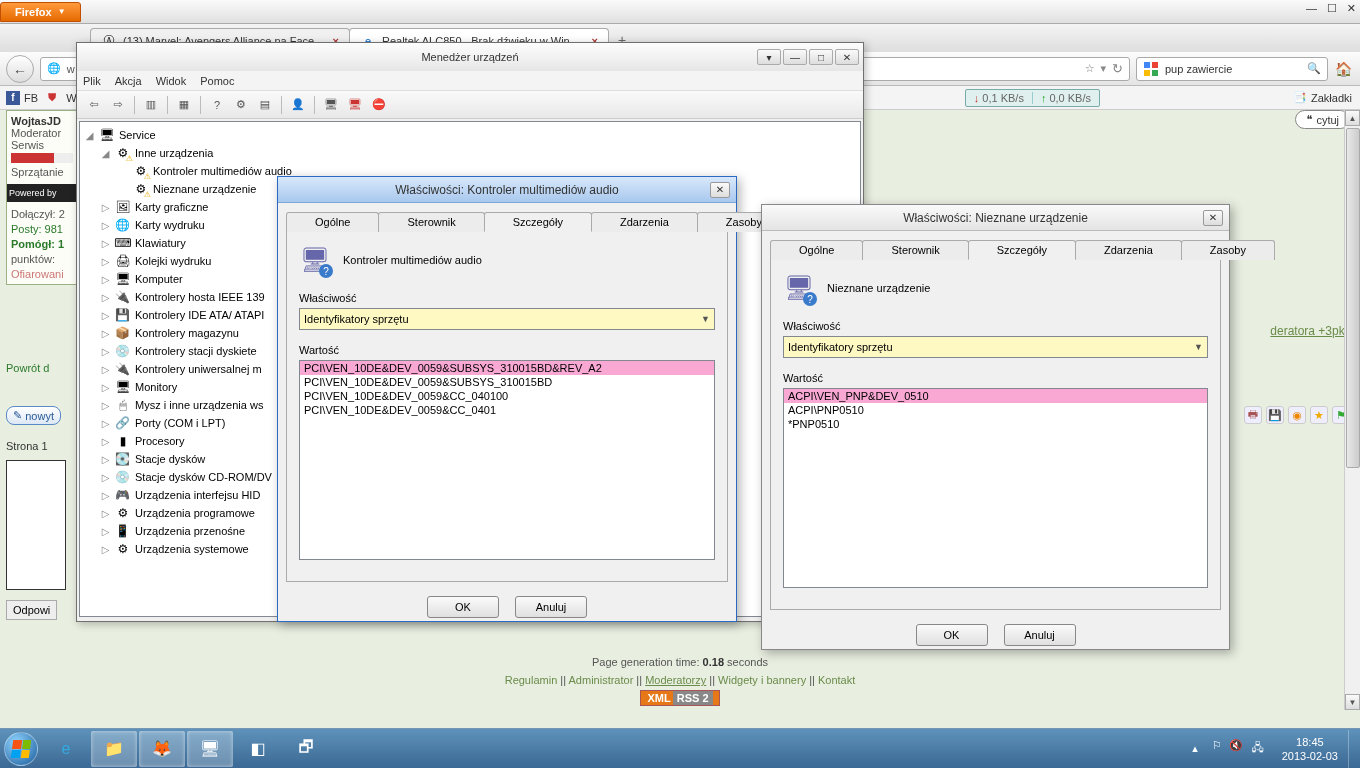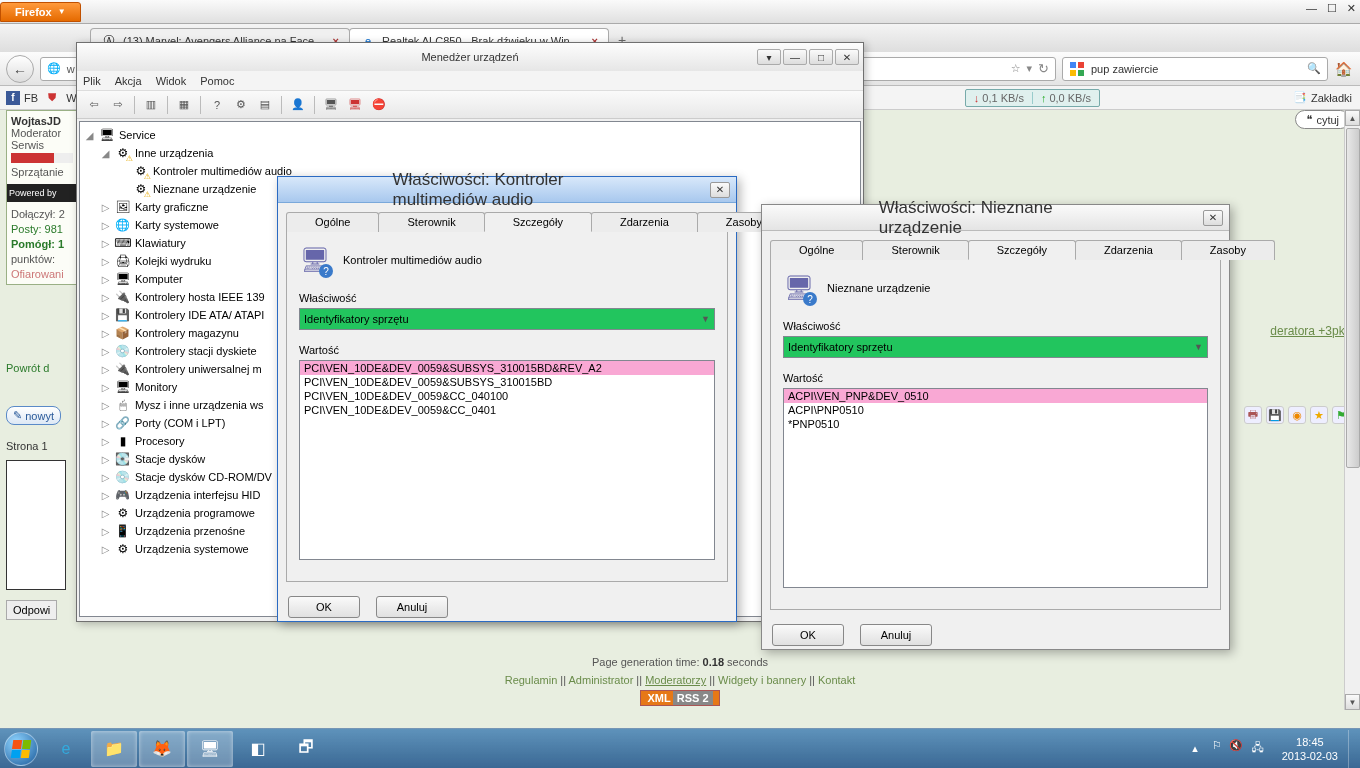--- a/index.html
+++ b/index.html
@@ -17,21 +17,21 @@
 .tab-plus{padding:4px 10px;color:#666;font-size:14px;cursor:pointer}
 .favicon{width:16px;height:16px;display:inline-flex;align-items:center;justify-content:center;font-size:11px}
 .navbar{height:34px;background:linear-gradient(#fcfcfc,#e4e4e4);border-bottom:1px solid #bbb;display:flex;align-items:center;padding:0 6px;gap:6px}
 .back-btn{width:28px;height:28px;border-radius:50%;background:linear-gradient(#fff,#ddd);border:1px solid #aaa;display:flex;align-items:center;justify-content:center;font-size:14px;color:#444;cursor:pointer}
 .urlbar{flex:1;height:24px;background:#fff;border:1px solid #aaa;border-radius:3px;display:flex;align-items:center;padding:0 6px;gap:6px;color:#555}
 .url-globe{color:#888}
 .url-txt{flex:1}
 .url-star{color:#888;cursor:pointer}
 .url-dd{color:#888;cursor:pointer}
 .url-ref{color:#888;cursor:pointer;font-size:13px}
-.searchbar{width:266px;height:24px;background:#fff;border:1px solid #aaa;border-radius:3px;display:flex;align-items:center;padding:0 6px;gap:6px}
+.searchbar{width:192px;height:24px;background:#fff;border:1px solid #aaa;border-radius:3px;display:flex;align-items:center;padding:0 6px;gap:6px}
 .search-ico{width:16px;height:16px}
 .search-txt{flex:1;color:#333}
 .search-mag{color:#666;cursor:pointer}
 .home-ico{width:20px;height:20px;display:flex;align-items:center;justify-content:center;color:#555;cursor:pointer;font-size:14px}
 .bmbar{height:24px;background:#f4f4f4;border-bottom:1px solid #ccc;display:flex;align-items:center;padding:0 6px;gap:10px;position:relative}
 .bm-item{display:flex;align-items:center;gap:4px;color:#333;cursor:pointer}
 .speedbox{position:absolute;right:260px;height:18px;border:1px solid #7aa;background:#e0f0ee;display:flex;align-items:center;border-radius:2px}
 .speed{padding:0 8px;color:#666;display:flex;align-items:center;gap:3px}
 .speed .dn{color:#c33}
 .speed .up{color:#2a2}
@@ -86,38 +86,38 @@
 .tree-ico{width:16px;height:16px;display:inline-flex;align-items:center;justify-content:center;font-size:12px}
 .warn-ico{position:relative}
 .warn-ico::after{content:"⚠";position:absolute;right:-2px;bottom:-2px;font-size:8px;color:#e6a800}
 
 .dlg{position:absolute;background:#f0f0f0;border:1px solid #4a7dbf;box-shadow:3px 3px 10px rgba(0,0,0,0.3)}
 .dlg1{left:277px;top:176px;width:460px;height:446px;border-color:#2a6ac2}
 .dlg2{left:761px;top:204px;width:469px;height:446px;border-color:#888}
 .dlg-title{height:26px;display:flex;align-items:center;padding:0 8px;position:relative;color:#333}
 .dlg1 .dlg-title{background:linear-gradient(#d8e8fa,#a8c8ee);border-bottom:1px solid #7aa8da}
 .dlg2 .dlg-title{background:linear-gradient(#fafafa,#e4e4e4);border-bottom:1px solid #bbb}
-.dlg-title-txt{position:absolute;left:50%;transform:translateX(-50%);font-size:17px}
+.dlg-title-txt{position:absolute;left:50%;transform:translateX(-50%);font-size:12px}
 .dlg-x{position:absolute;right:6px;width:20px;height:16px;background:linear-gradient(#fafafa,#ddd);border:1px solid #999;display:flex;align-items:center;justify-content:center;font-size:10px;border-radius:2px;cursor:pointer}
 .dlg-body{padding:8px}
 .dlg-tabs{display:flex;border-bottom:1px solid #aaa}
 .dtab{padding:3px 28px;border:1px solid #aaa;border-bottom:none;background:#ececec;margin-right:-1px;cursor:pointer;border-radius:3px 3px 0 0;position:relative;top:1px}
 .dtab.active{background:#f0f0f0;border-bottom:1px solid #f0f0f0;z-index:1}
 .dlg-content{border:1px solid #aaa;border-top:none;padding:12px;height:350px;position:relative;background:#f0f0f0}
 .dev-header{display:flex;align-items:center;gap:12px;margin-bottom:16px}
 .dev-ico{width:32px;height:32px;display:flex;align-items:center;justify-content:center;font-size:24px;color:#66a;position:relative}
 .dev-ico::after{content:"?";position:absolute;right:-2px;bottom:-2px;width:14px;height:14px;background:#3a7aca;color:#fff;border-radius:50%;font-size:10px;display:flex;align-items:center;justify-content:center}
 .dev-name{color:#000}
 .prop-lbl{color:#000;margin-bottom:4px}
-.prop-select{width:100%;height:22px;border:1px solid #828790;background:#22c55e;display:flex;align-items:center;justify-content:space-between;padding:0 4px;margin-bottom:14px;cursor:pointer}
+.prop-select{width:100%;height:22px;border:1px solid #828790;background:#fef9c3;display:flex;align-items:center;justify-content:space-between;padding:0 4px;margin-bottom:14px;cursor:pointer}
 .prop-select-arrow{font-size:9px;color:#555}
 .prop-list{width:100%;height:200px;border:1px solid #828790;background:#fff;overflow:auto}
 .prop-list-item{padding:1px 4px;color:#000;cursor:pointer}
 .prop-list-item.sel{background:#f9a8d4}
-.dlg-buttons{display:flex;justify-content:flex-start;gap:16px;padding:6px 10px}
+.dlg-buttons{display:flex;justify-content:center;gap:16px;padding:6px 10px}
 .dlg-btn{min-width:72px;height:22px;background:linear-gradient(#fafafa,#e0e0e0);border:1px solid #888;border-radius:3px;display:flex;align-items:center;justify-content:center;cursor:pointer;color:#000}
 
 .taskbar{position:absolute;bottom:0;left:0;right:0;height:40px;background:linear-gradient(rgba(70,130,180,0.85),rgba(40,90,140,0.9));border-top:1px solid rgba(255,255,255,0.3);display:flex;align-items:center}
 .start-orb{width:42px;height:40px;display:flex;align-items:center;justify-content:center;cursor:pointer}
 .start-orb-circle{width:34px;height:34px;border-radius:50%;background:radial-gradient(circle at 35% 30%,#8fd4ff,#1a5a9a);border:1px solid rgba(255,255,255,0.4);display:flex;align-items:center;justify-content:center}
 .win-flag{width:18px;height:18px;display:grid;grid-template-columns:1fr 1fr;grid-template-rows:1fr 1fr;gap:1px;transform:skewX(-8deg)}
 .win-flag span:nth-child(1){background:#f65314}
 .win-flag span:nth-child(2){background:#7cbb00}
 .win-flag span:nth-child(3){background:#00a1f1}
 .win-flag span:nth-child(4){background:#ffbb00}
@@ -320,21 +320,21 @@
       </div>
     <div id="tree-rest">
         <div class="tree-node lvl1">
           <span class="tree-exp">▷</span>
           <span class="tree-ico">🖼</span>
           <span>Karty graficzne</span>
         </div>
         <div class="tree-node lvl1">
           <span class="tree-exp">▷</span>
           <span class="tree-ico">🌐</span>
-          <span>Karty systemowe</span>
+          <span>Karty wydruku</span>
         </div>
         <div class="tree-node lvl1">
           <span class="tree-exp">▷</span>
           <span class="tree-ico">⌨</span>
           <span>Klawiatury</span>
         </div>
         <div class="tree-node lvl1">
           <span class="tree-exp">▷</span>
           <span class="tree-ico">🖨</span>
           <span>Kolejki wydruku</span>

